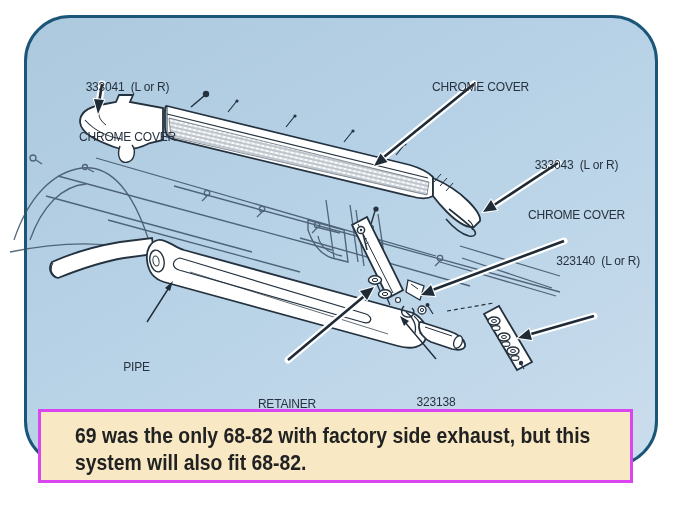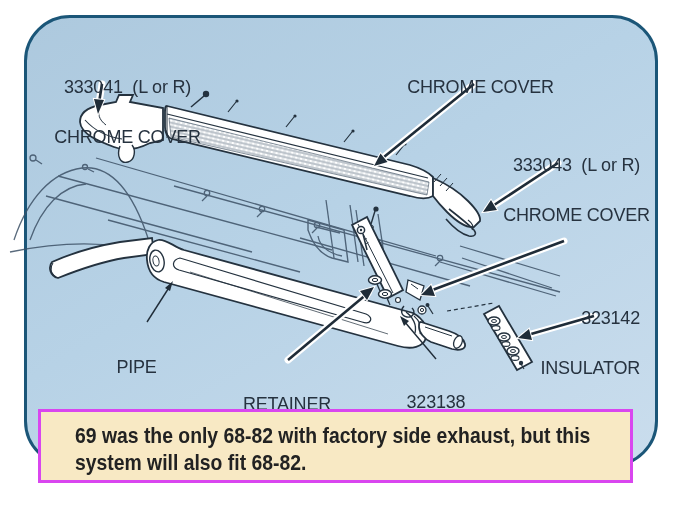--- a/index.html
+++ b/index.html
@@ -2,21 +2,21 @@
 <html><head>
 <meta charset="utf-8">
 <style>
   html,body{margin:0;padding:0;background:#ffffff;}
   .stage{position:relative;width:680px;height:510px;background:#ffffff;overflow:hidden;
          font-family:"Liberation Sans",sans-serif;}
   .panel{position:absolute;left:24px;top:15px;width:628px;height:446px;
          border:3.5px solid #1b5678;border-radius:46px;
          background:linear-gradient(150deg,#adc9de 0%,#b7d2e6 45%,#cadded 100%);}
   svg.art{position:absolute;left:0;top:0;width:680px;height:510px;pointer-events:none;}
-  .lbl{position:absolute;color:#26323f;font-size:18px;line-height:16.5px;
+  .lbl{position:absolute;color:#26323f;font-size:12px;line-height:16.5px;
        letter-spacing:-0.2px;white-space:pre;}
   .lbl span{display:block;}
   .lbl.center{text-align:center;}
   .lbl.right{text-align:right;}
   .note{position:absolute;left:38px;top:409px;width:589px;height:68px;
         background:#f8e9c4;border:3px solid #d946ef;z-index:5;}
   .note-text{margin:10px 0 0 34px;color:#222222;font-weight:bold;font-size:22px;
              line-height:27px;transform:scaleX(0.88);transform-origin:left top;
              white-space:nowrap;}
   .head{paint-order:stroke;}
@@ -204,24 +204,21 @@
     <span>CHROME COVER</span>
   </div>
   <div class="lbl center" style="left:398px;top:46px;width:165px;">
     <span>CHROME COVER</span>
   </div>
   <div class="lbl center" style="left:495px;top:124px;width:163px;">
     <span>333043  (L or R)</span>
     <span>CHROME COVER</span>
   </div>
   <div class="lbl right" style="left:480px;top:220px;width:160px;">
-  </div>
-  <div class="lbl right" style="left:500px;top:277px;width:140px;">
-    <span>323142</span>
-    <span>INSULATOR</span>
+    <span>323140  (L or R)</span>
   </div>
   <div class="lbl center" style="left:54px;top:326px;width:165px;">
     <span>PIPE</span>
     <span>SIDE EXHAUST</span>
   </div>
   <div class="lbl center" style="left:217px;top:363px;width:140px;">
     <span>RETAINER</span>
   </div>
   <div class="lbl center" style="left:365px;top:361px;width:142px;">
     <span>323138</span>

